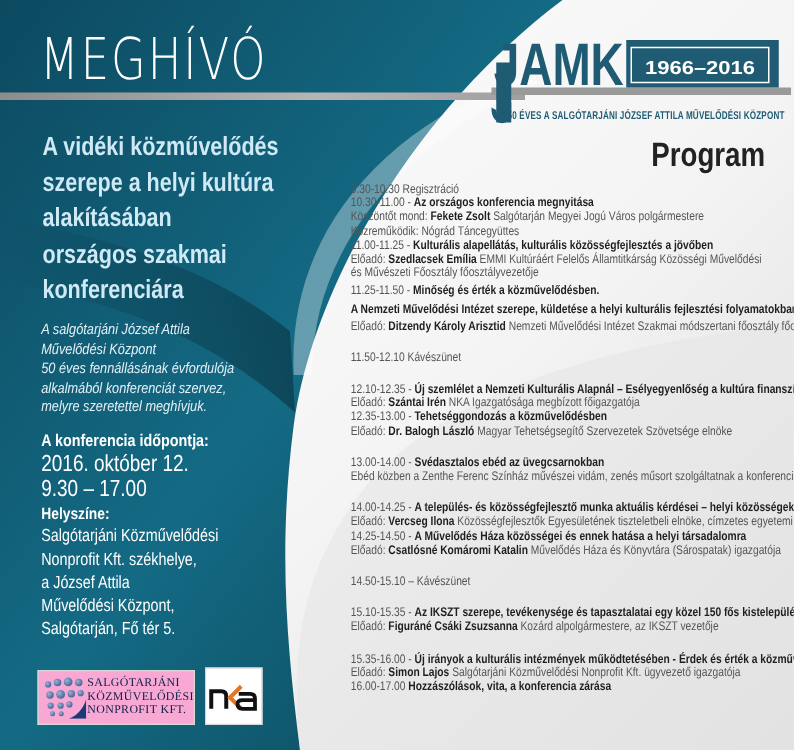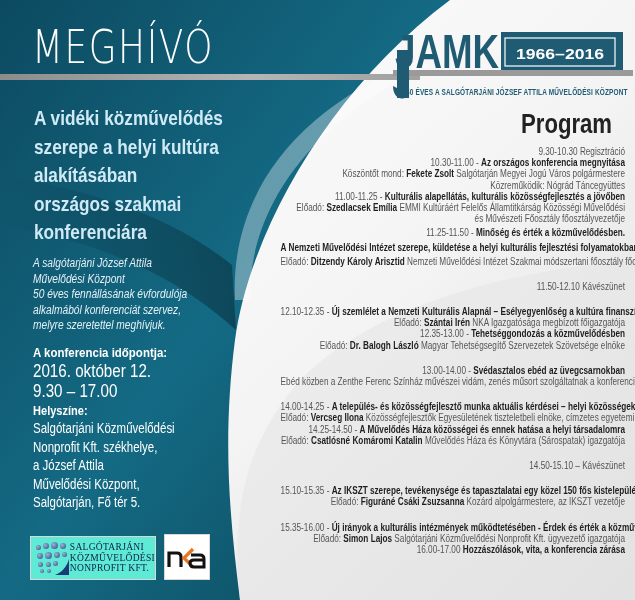--- a/index.html
+++ b/index.html
@@ -54,21 +54,21 @@
   }
   .place-lines {
     position:absolute; left:33px; top:419px;
     color:#ffffff; font-size:14px; line-height:18.5px;
     transform:scaleX(0.82); transform-origin:left top;
   }
   .place-lines div { white-space:nowrap; }
 
   .logo-sk {
     position:absolute; left:30px; top:536px; width:126px; height:44px;
-    background:#5eead4; border:1px solid #d8d8d8;
+    background:#f9a8d4; border:1px solid #d8d8d8;
     display:flex; align-items:center; padding-left:4px;
   }
   .logo-sk .dots { width:34px; height:34px; position:relative; }
   .logo-sk .dots span {
     position:absolute; border-radius:50%;
     background:radial-gradient(circle at 35% 35%,#9ab2d4,#2b4a86);
   }
   .logo-sk .txt {
     margin-left:4px; font-family:"Liberation Serif", serif;
     font-size:9.5px; line-height:10.5px; color:#0d1f4a; letter-spacing:0.3px;
@@ -89,21 +89,21 @@
     transform:scaleX(0.72); transform-origin:left top; white-space:nowrap;
   }
   .program-title {
     position:absolute; left:521px; top:109px;
     color:#222; font-weight:bold; font-size:27px;
     transform:scaleX(0.82); transform-origin:left top; white-space:nowrap;
   }
 
   .prog {
     position:absolute; right:10px; top:146px; width:420px;
-    color:#555; font-size:10px; text-align:right;
+    color:#555; font-size:10px; text-align:left;
   }
   .prog .line {
     white-space:nowrap; height:11.2px; line-height:11.2px;
     transform:scaleX(0.82); transform-origin:right center;
   }
   .prog b { color:#1e1e1e; font-weight:bold; }
 </style>
 </head>
 <body>
 

